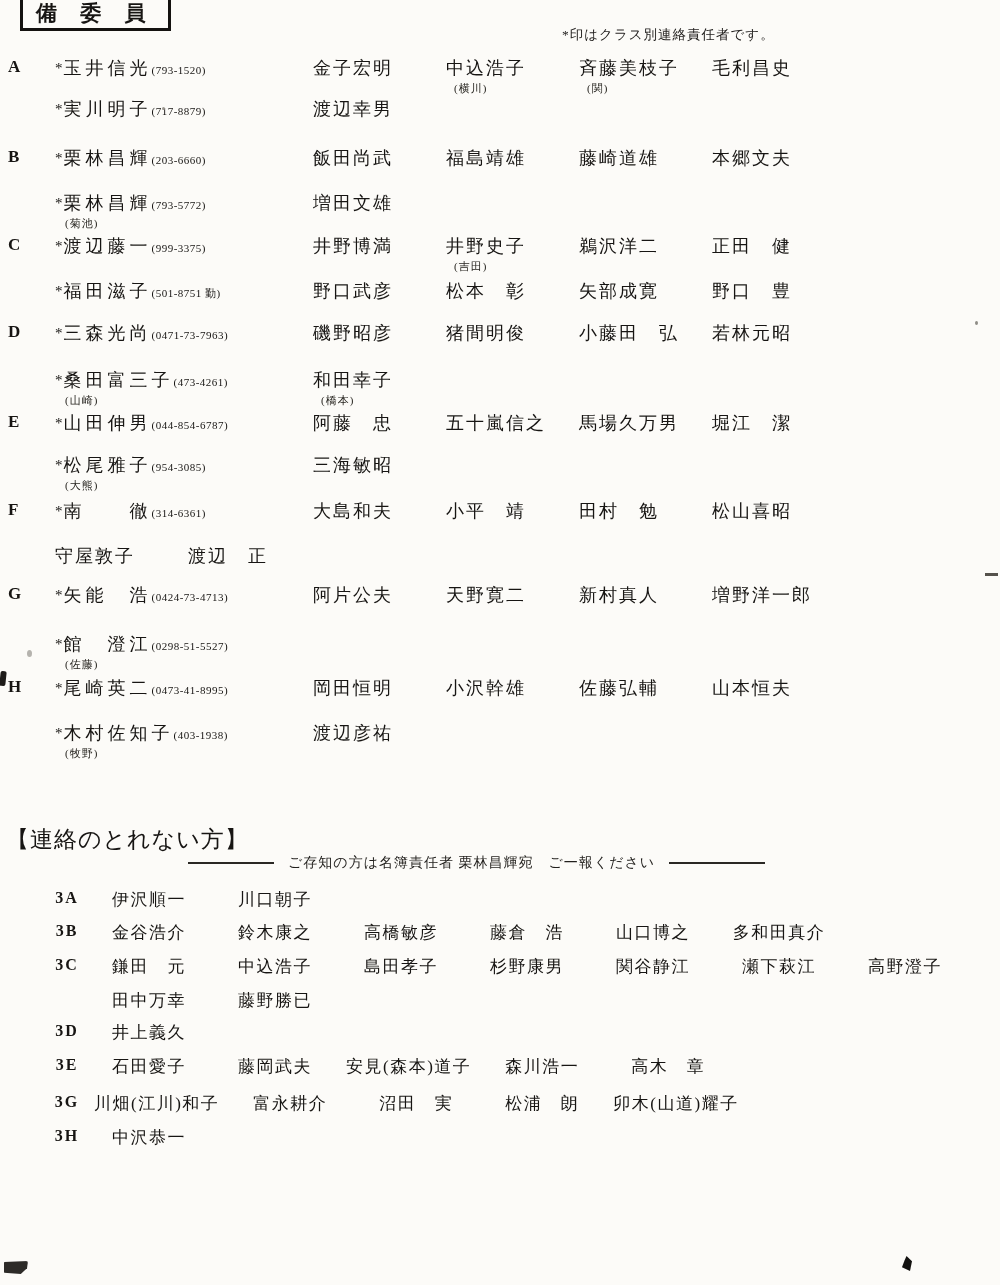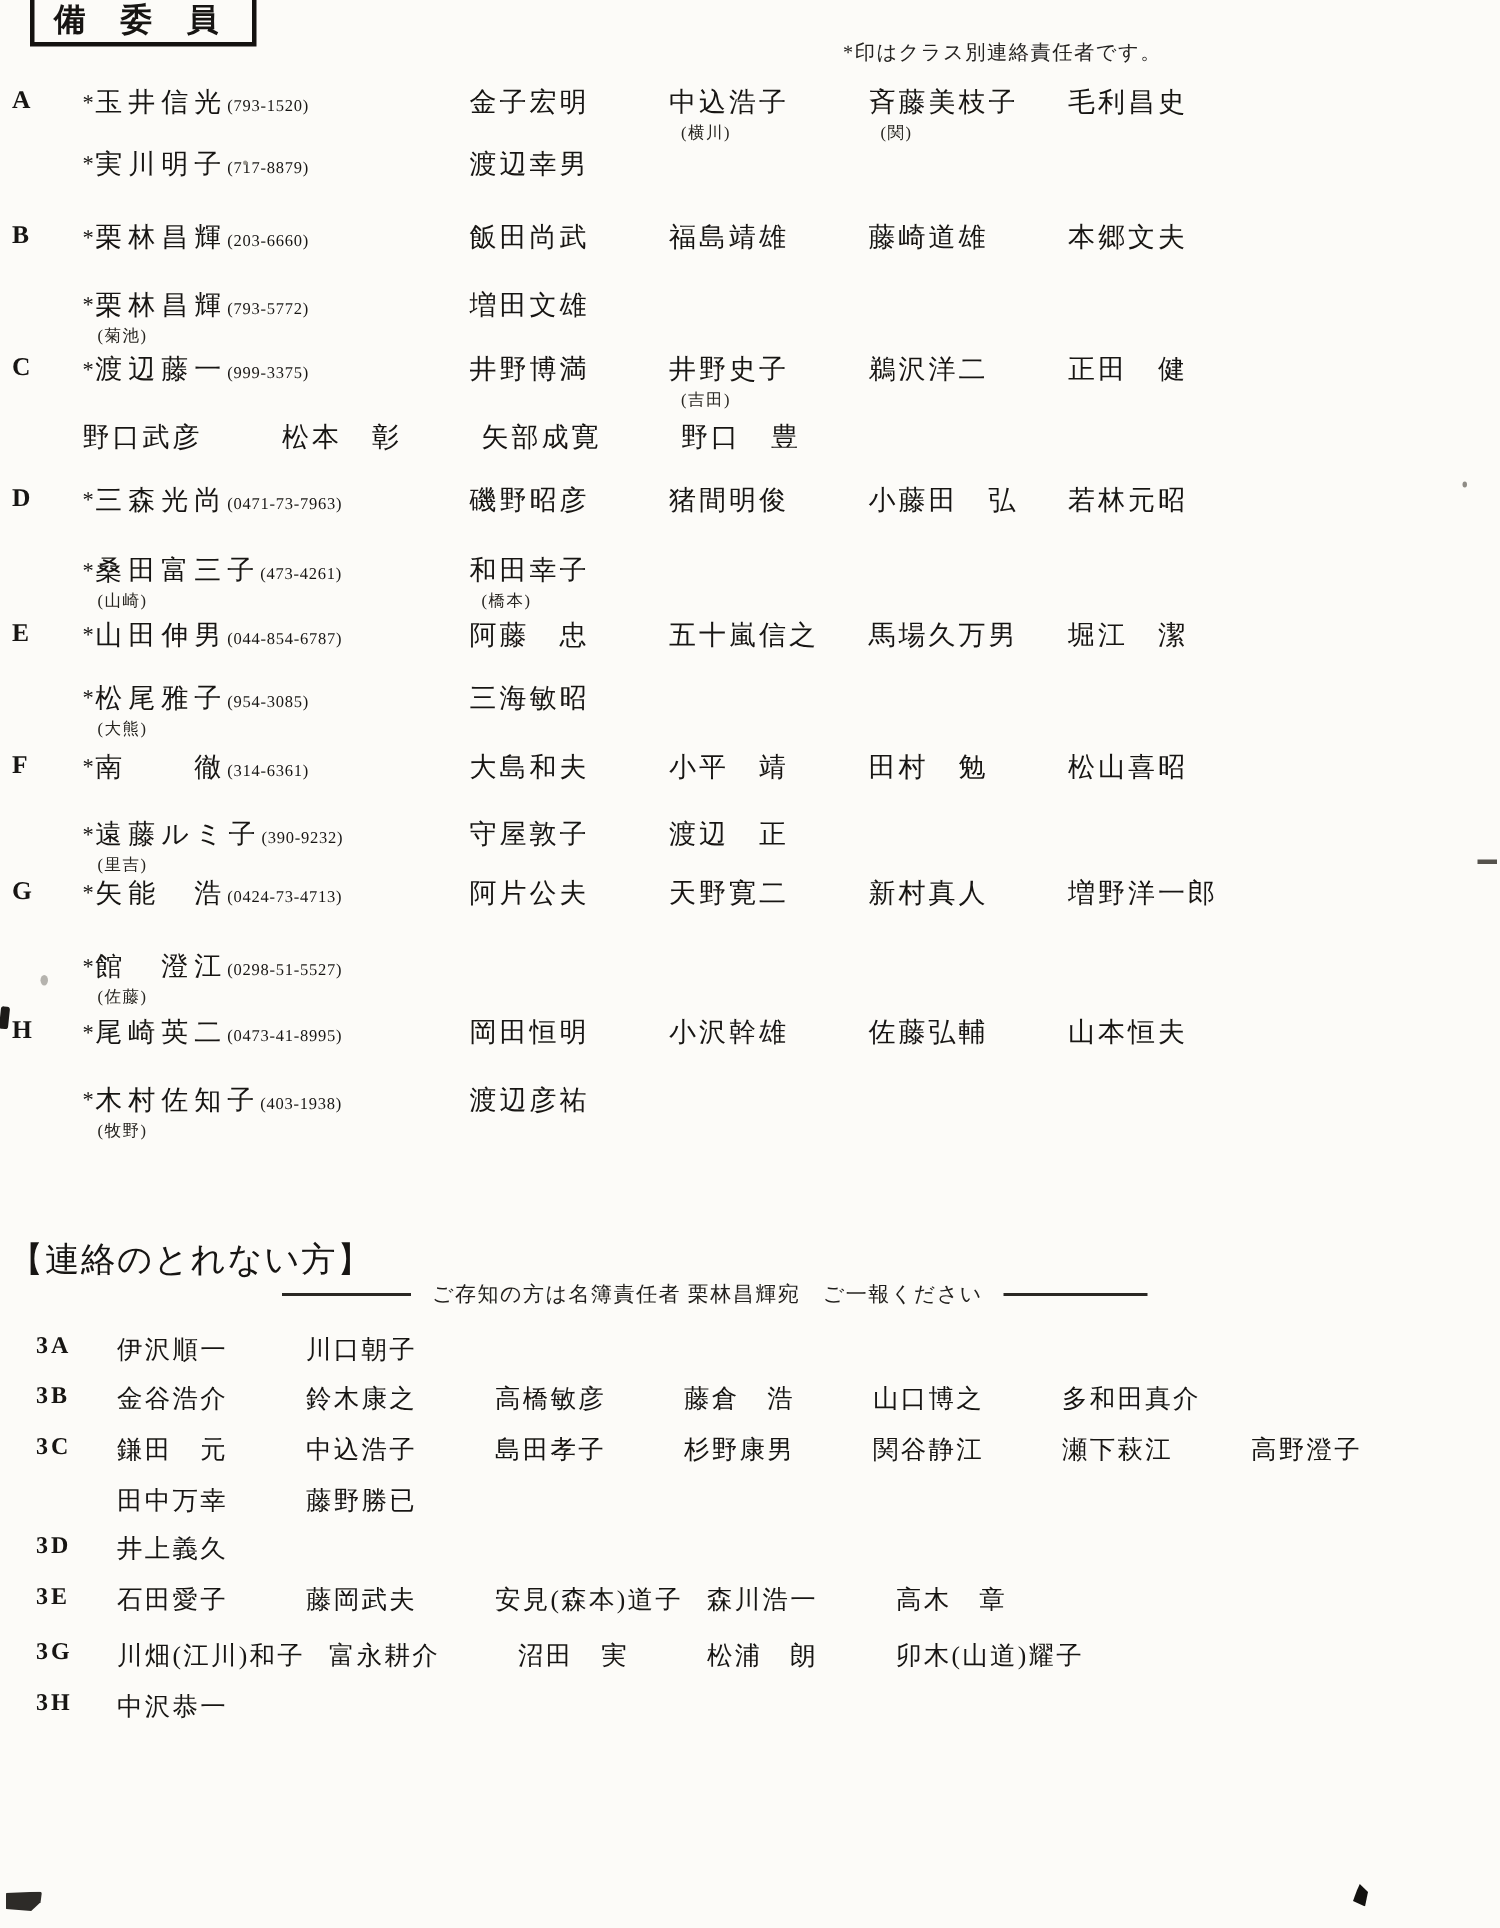--- a/index.html
+++ b/index.html
@@ -46,22 +46,22 @@
   }
   .contact-note{
     position:absolute;left:188px;top:854px;
     font-size:14px;letter-spacing:1px;white-space:nowrap;
     display:flex;align-items:center;color:#211f1c;
   }
   .dash{display:inline-block;height:0;border-top:2px solid #2a2824;}
   .dash-l{width:86px;margin-right:14px;}
   .dash-r{width:96px;margin-left:14px;}
   .u-row{
-    position:absolute;left:0;padding-left:24px;
-    display:flex;align-items:flex-start;white-space:nowrap;
+    position:absolute;left:16px;padding-left:24px;
+    display:flex;align-items:flex-start;white-space:nowrap;text-align:center;
   }
   .ulabel{width:54px;flex:0 0 54px;font-weight:bold;font-size:16px;letter-spacing:2px;padding-top:1px;}
   .uname{min-width:110px;margin-right:16px;font-size:17px;letter-spacing:1.5px;}
   .uname:empty{display:none;}
   
   .artifact{position:absolute;background:#1d1b19;}
   .a-semicolon{left:0;top:671px;width:6px;height:15px;border-radius:2px;transform:rotate(6deg);}
   .a-comma-g{left:27px;top:650px;width:5px;height:7px;border-radius:50%;background:#8f8c86;opacity:.65;}
   .a-blob-bl{left:4px;top:1261px;width:24px;height:13px;border-radius:2px;background:#2d2b28;
              clip-path:polygon(0 8%,100% 0,96% 55%,70% 100%,0 90%);}
@@ -108,20 +108,21 @@
 <div class="rline" style="top:234px">
   <span class="cls">C</span>
   <span class="leader"><span class="star">*</span><span class="lname">渡辺藤一</span><span class="phone">(999-3375)</span></span>
   <span class="m"><span class="mn">井野博満</span></span>
   <span class="m"><span class="mn">井野史子</span><span class="msub">(吉田)</span></span>
   <span class="m"><span class="mn">鵜沢洋二</span></span>
   <span class="m"><span class="mn">正田　健</span></span>
 </div>
 <div class="rline" style="top:279px">
   <span class="cls"></span>
+  <span class="leader"><span class="star">*</span><span class="lname">福田滋子</span><span class="phone">(501-8751 勤)</span></span>
   <span class="m"><span class="mn">野口武彦</span></span>
   <span class="m"><span class="mn">松本　彰</span></span>
   <span class="m"><span class="mn">矢部成寛</span></span>
   <span class="m"><span class="mn">野口　豊</span></span>
 </div>
 
 <div class="rline" style="top:321px">
   <span class="cls">D</span>
   <span class="leader"><span class="star">*</span><span class="lname">三森光尚</span><span class="phone">(0471-73-7963)</span></span>
   <span class="m"><span class="mn">磯野昭彦</span></span>
@@ -152,21 +153,20 @@
 <div class="rline" style="top:499px">
   <span class="cls">F</span>
   <span class="leader"><span class="star">*</span><span class="lname">南　　徹</span><span class="phone">(314-6361)</span></span>
   <span class="m"><span class="mn">大島和夫</span></span>
   <span class="m"><span class="mn">小平　靖</span></span>
   <span class="m"><span class="mn">田村　勉</span></span>
   <span class="m"><span class="mn">松山喜昭</span></span>
 </div>
 <div class="rline" style="top:544px">
   <span class="cls"></span>
-  <span class="leader"><span class="star">*</span><span class="lname">遠藤ルミ子</span><span class="phone">(390-9232)</span><span class="lsub">(里吉)</span></span>
   <span class="m"><span class="mn">守屋敦子</span></span>
   <span class="m"><span class="mn">渡辺　正</span></span>
 </div>
 
 <div class="rline" style="top:583px">
   <span class="cls">G</span>
   <span class="leader"><span class="star">*</span><span class="lname">矢能　浩</span><span class="phone">(0424-73-4713)</span></span>
   <span class="m"><span class="mn">阿片公夫</span></span>
   <span class="m"><span class="mn">天野寛二</span></span>
   <span class="m"><span class="mn">新村真人</span></span>

